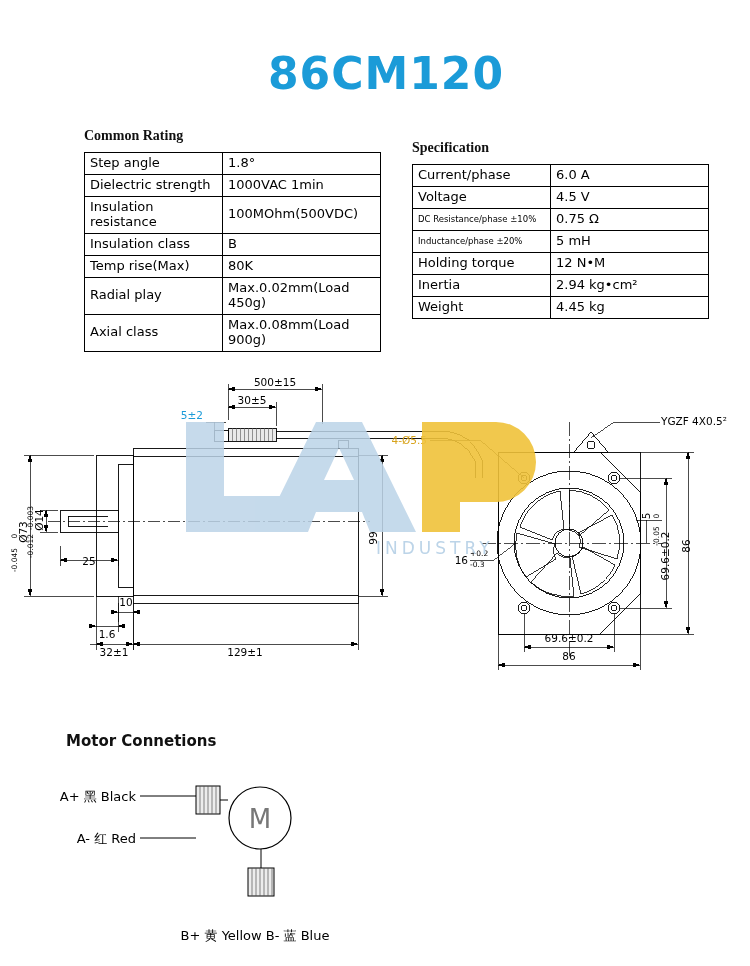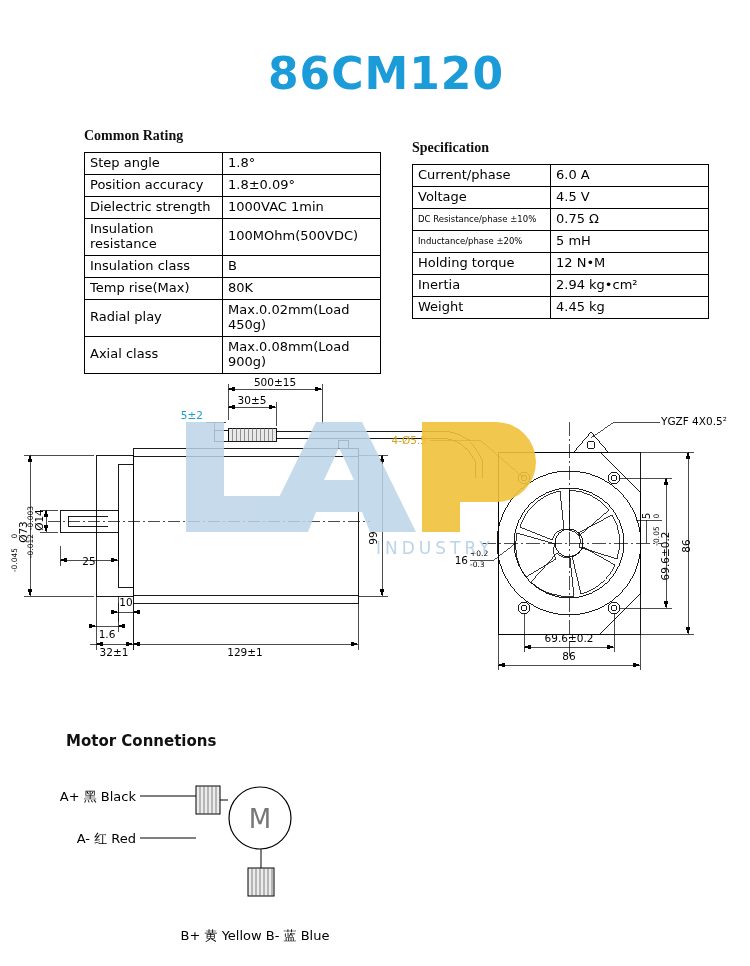--- a/index.html
+++ b/index.html
@@ -94,24 +94,20 @@
 
 <div id="title">86CM120</div>
 
 <div class="tbl-wrap" id="common-rating">
   <div class="tbl-title">Common Rating</div>
   <table class="spec">
     <tbody>
       <tr>
         <td class="k">Step angle</td>
         <td class="v">1.8°</td>
-      </tr>
-      <tr>
-        <td class="k">Position accuracy</td>
-        <td class="v">1.8±0.09°</td>
       </tr>
       <tr>
         <td class="k">Dielectric strength</td>
         <td class="v">1000VAC 1min</td>
       </tr>
       <tr>
         <td class="k">Insulation resistance</td>
         <td class="v">100MOhm(500VDC)</td>
       </tr>
       <tr>

